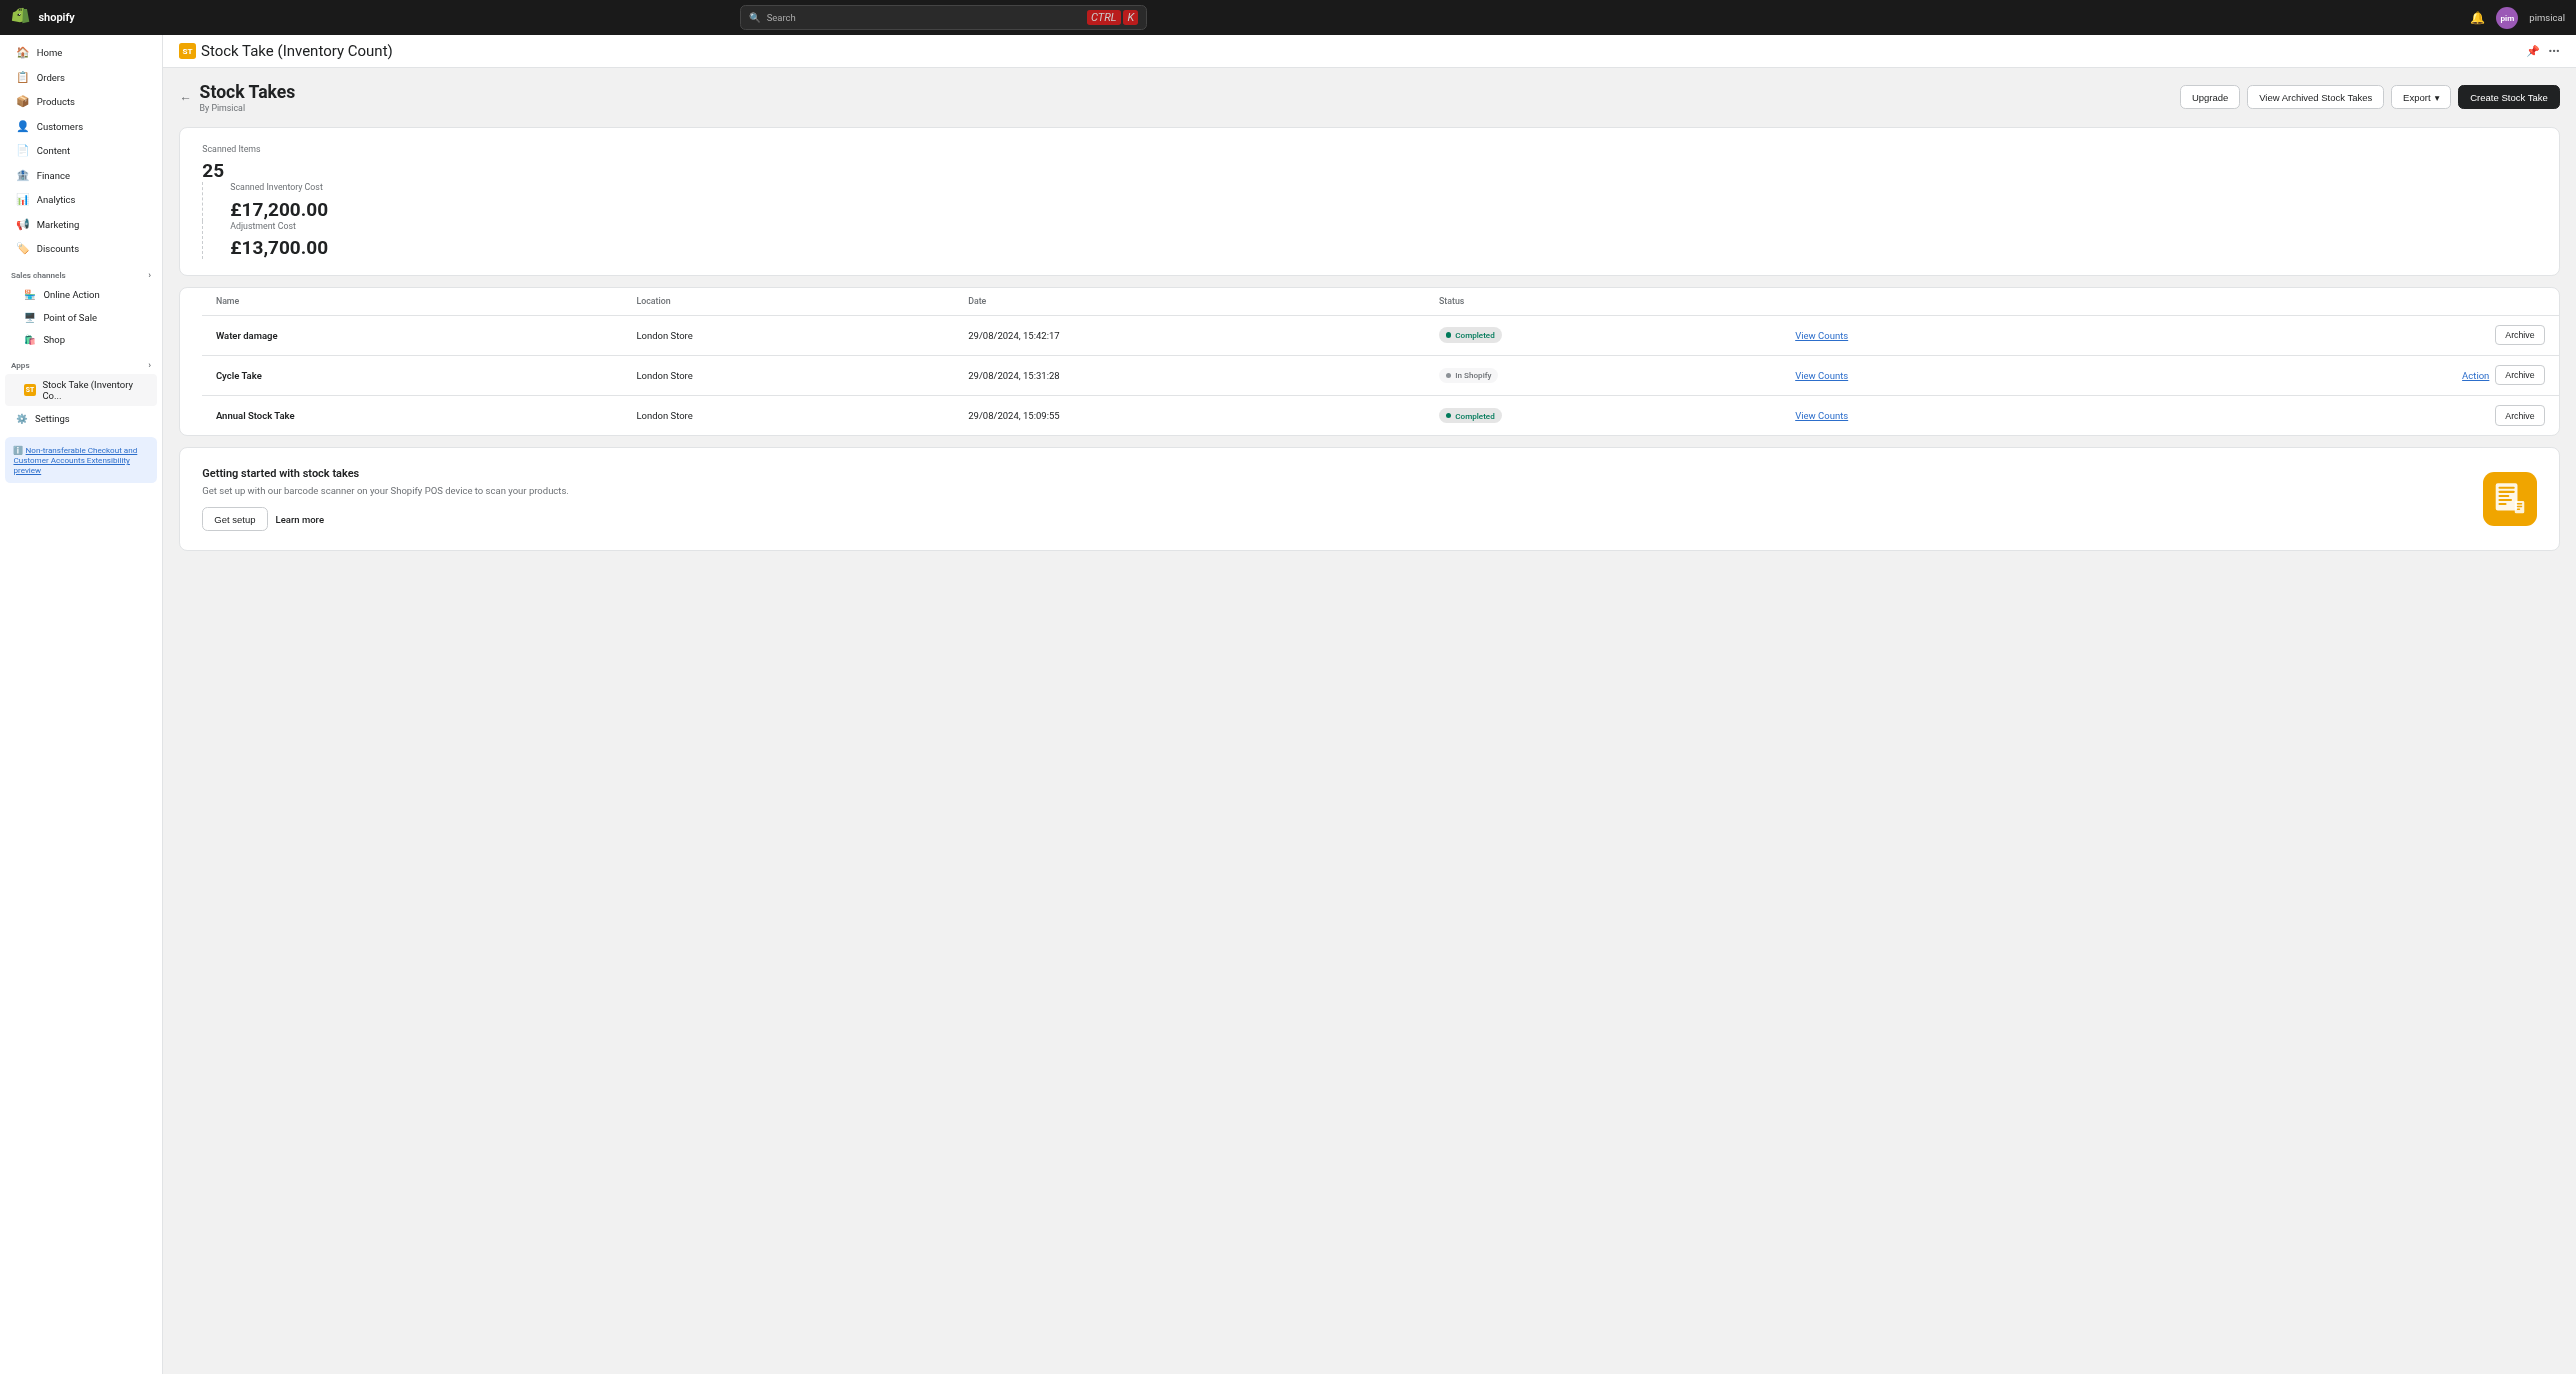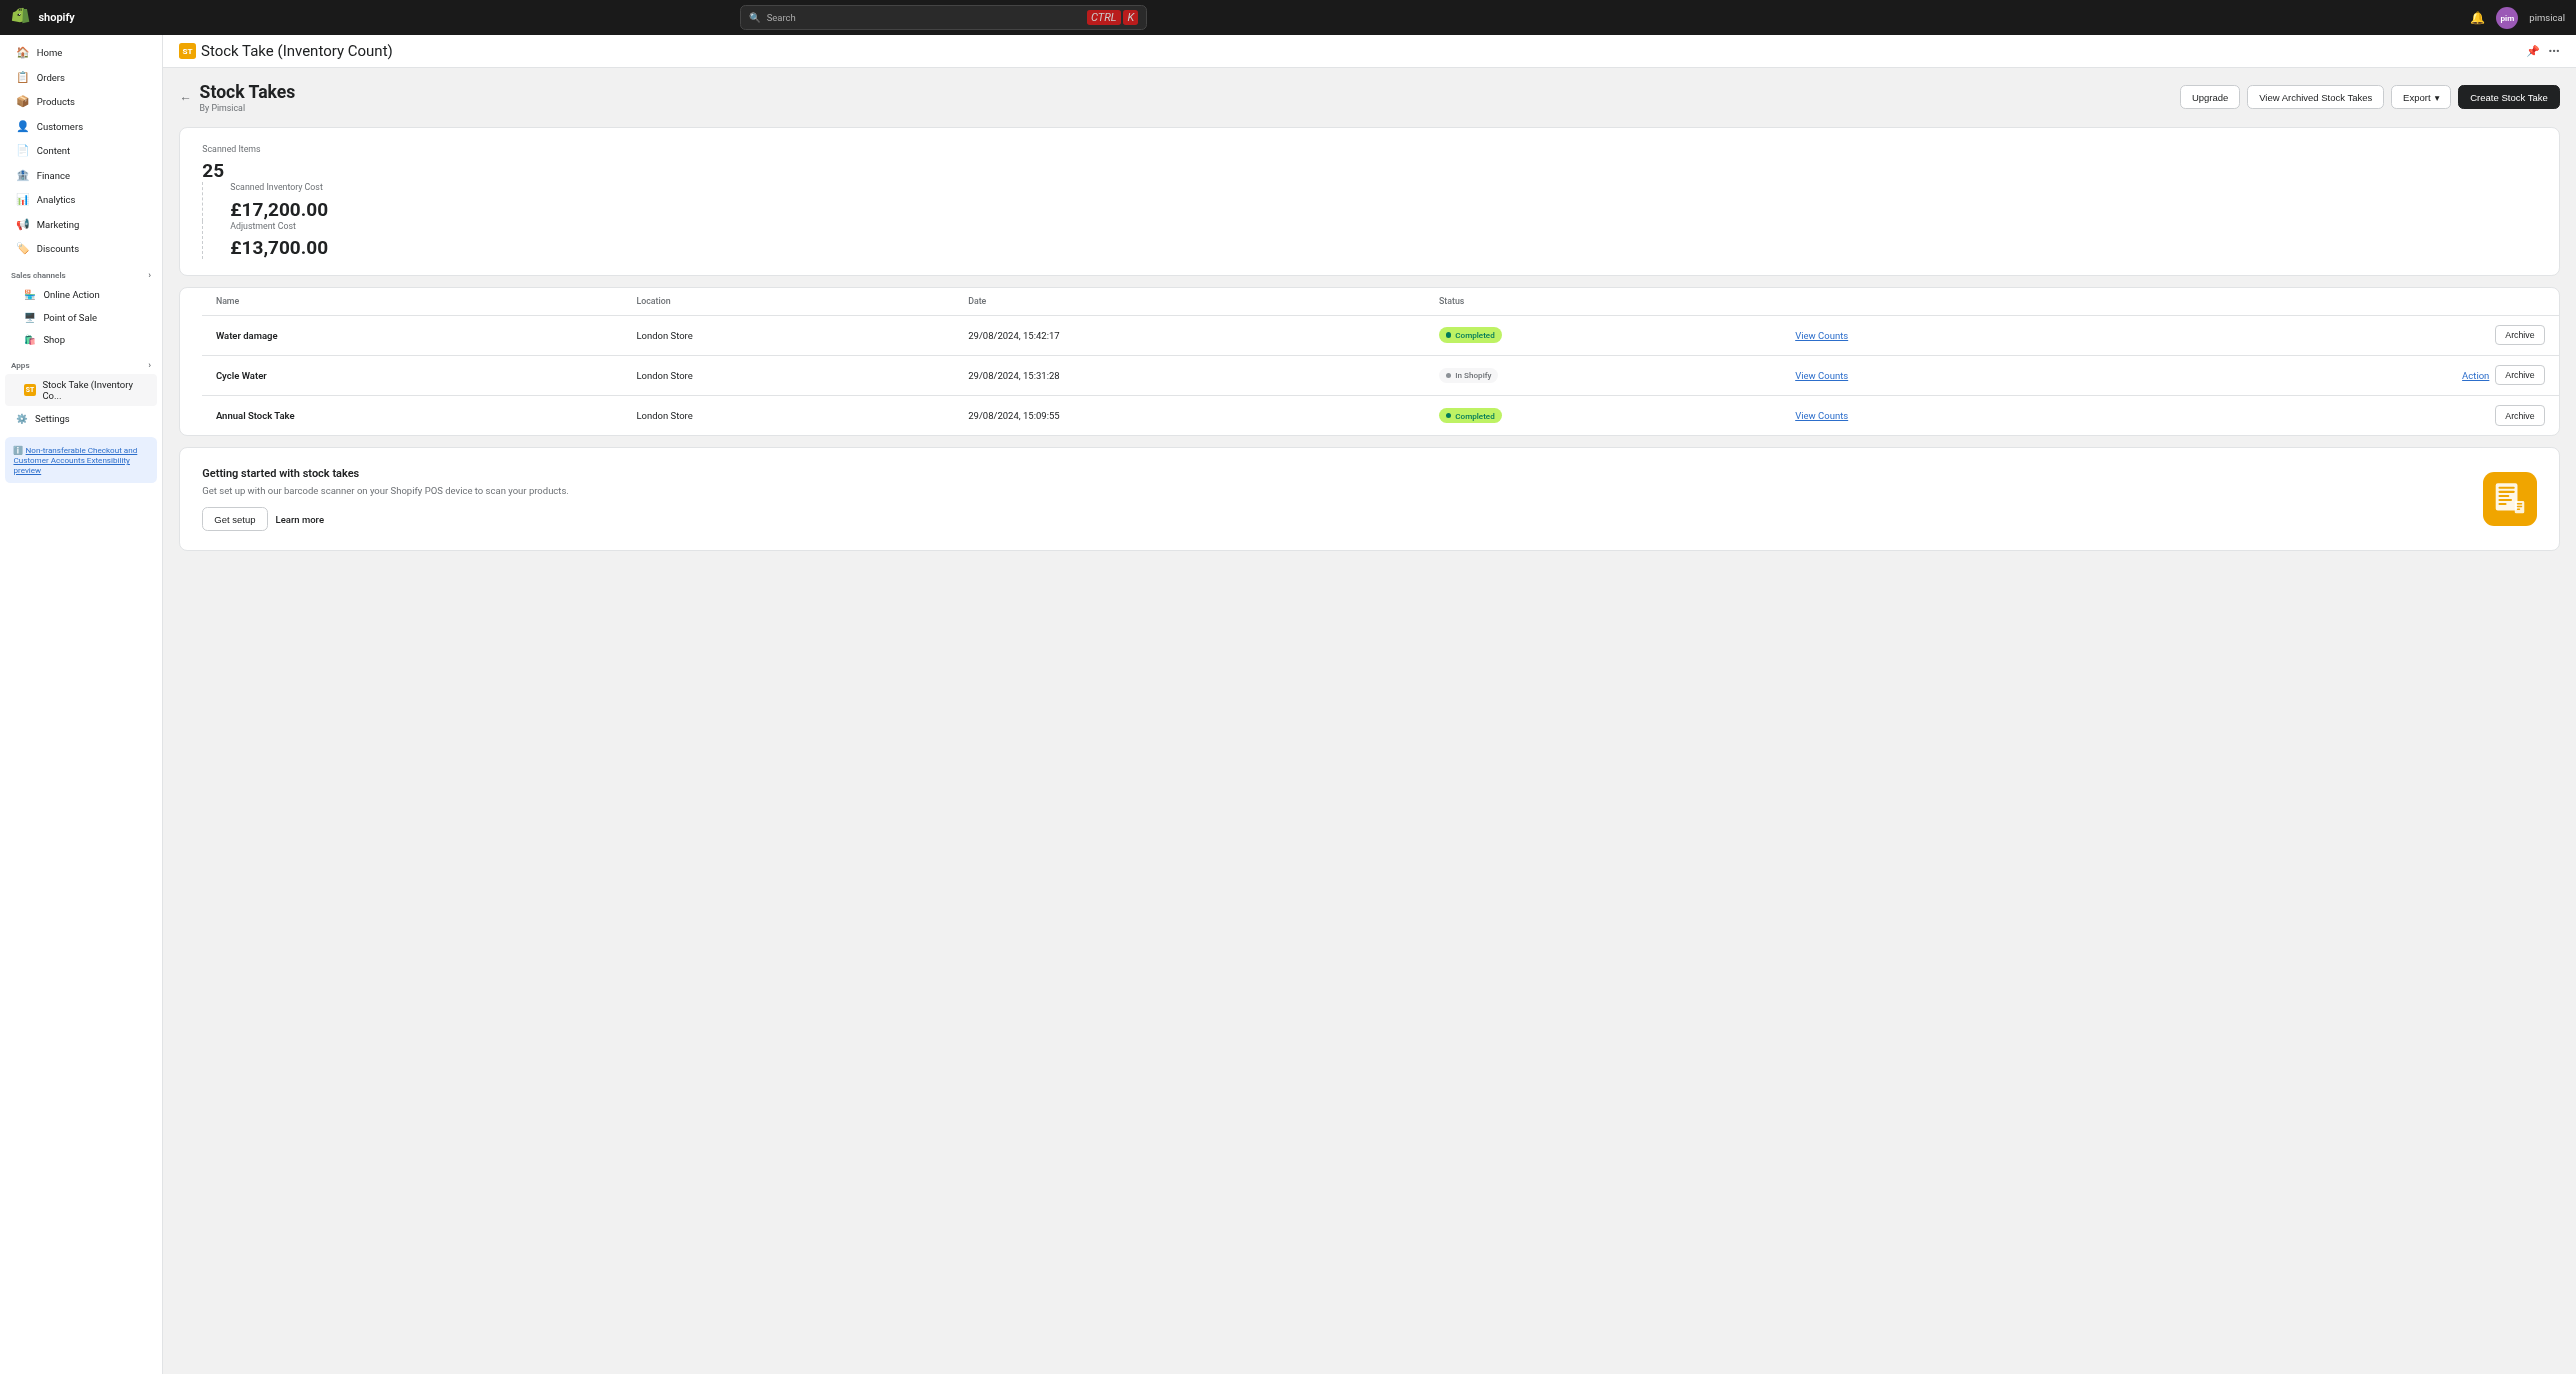--- a/index.html
+++ b/index.html
@@ -194,21 +194,21 @@
     .table th {
       padding: 8.1px 13.6px; text-align: left; font-size: 8.8px; font-weight: 500;
       color: #6d7175; border-bottom: 0.7px solid #e1e3e5;
     }
     .table td { padding: 9.5px 13.6px; font-size: 9.5px; color: #202223; border-bottom: 0.7px solid #e1e3e5; }
     .table tr:last-child td { border-bottom: none; }
     .status-badge {
       display: inline-flex; align-items: center; gap: 4.1px;
       padding: 2.7px 6.8px; border-radius: 13.6px; font-size: 8.1px; font-weight: 500;
     }
-    .status-completed { background: #bef264; color: #007a5a; }
+    .status-completed { background: #e5e5e5; color: #007a5a; }
     .status-completed .dot { width: 5.4px; height: 5.4px; border-radius: 50%; background: #007a5a; }
     .status-inprogress { background: #f6f6f7; color: #6d7175; }
     .status-inprogress .dot { width: 5.4px; height: 5.4px; border-radius: 50%; background: #8c9196; }
     .table-link { color: #2c6ecb; text-decoration: underline; cursor: pointer; font-size: 9.5px; }
     .table-action-link { color: #2c6ecb; text-decoration: underline; cursor: pointer; font-size: 9.5px; margin-left: 5.4px; }
     .btn-archive {
       padding: 4.1px 9.5px; border-radius: 4.1px; font-size: 8.8px; font-weight: 500;
       cursor: pointer; border: 0.7px solid #c9cccf; background: #fff; color: #202223;
     }
     .td-actions { display: flex; align-items: center; gap: 5.4px; justify-content: flex-end; }
@@ -415,21 +415,21 @@
               <a class="table-link">View Counts</a>
             </td>
             <td>
               <div class="td-actions">
                 <button class="btn-archive">Archive</button>
               </div>
             </td>
           </tr>
 
           <tr>
-            <td style="font-weight:600;">Cycle Water</td>
+            <td style="font-weight:600;">Cycle Take</td>
             <td>London Store</td>
             <td>29/08/2024, 15:31:28</td>
             <td>
               <span class="status-badge status-inprogress">
                 <span class="dot"></span>
                 <span>In Shopify</span>
               </span>
             </td>
             <td>
               <a class="table-link">View Counts</a>

